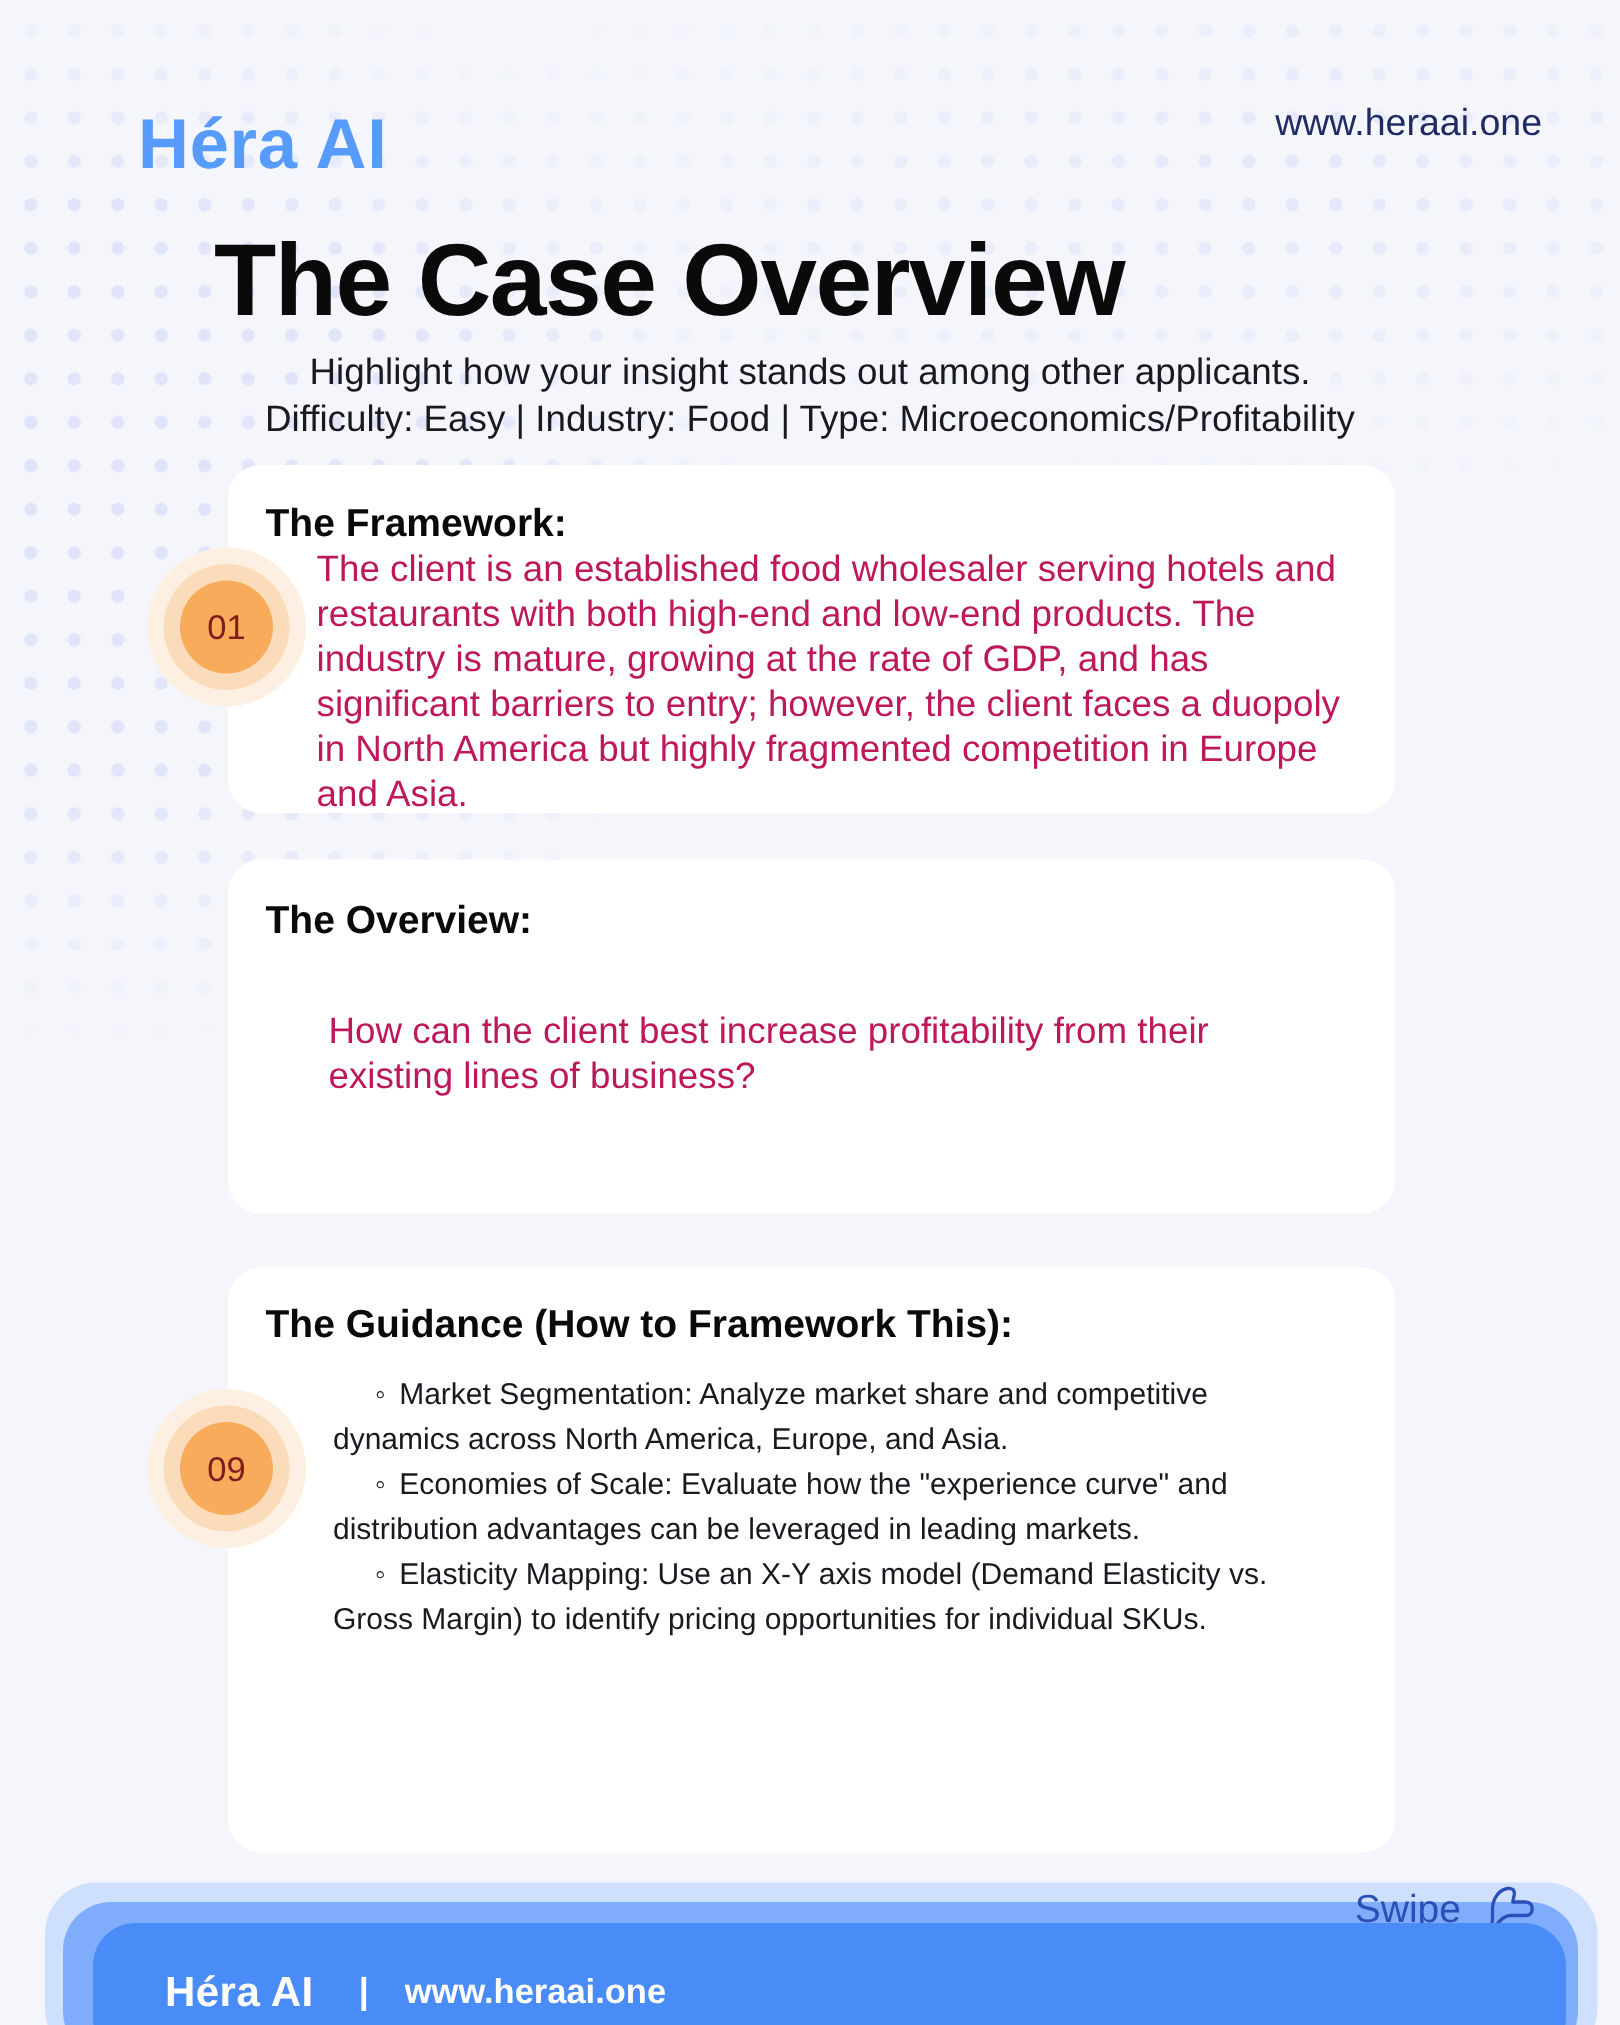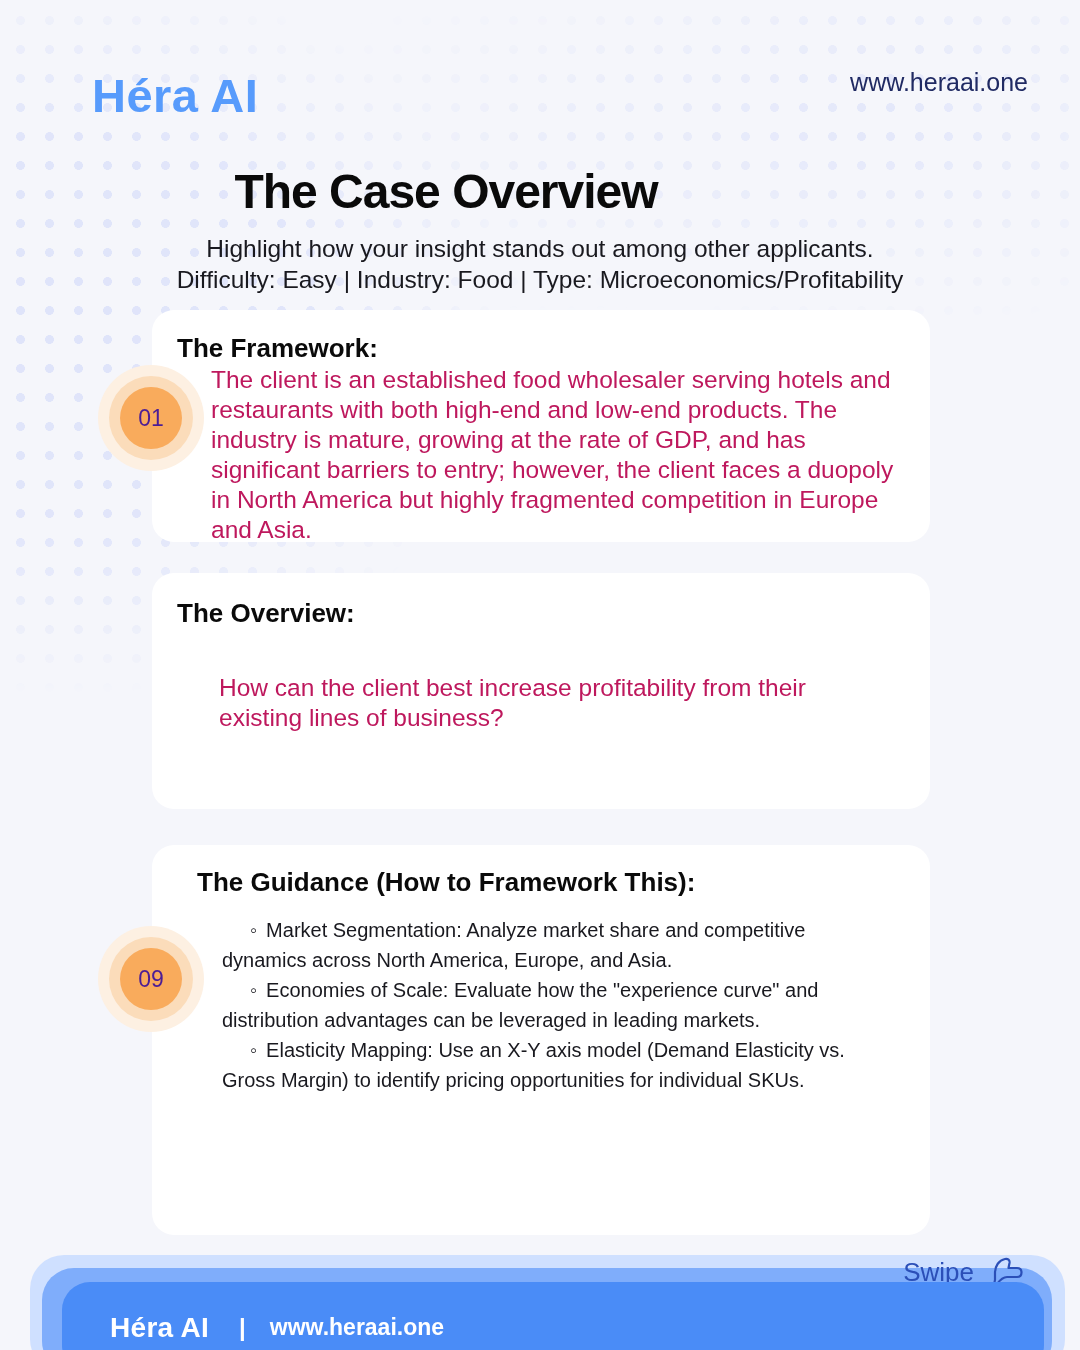--- a/index.html
+++ b/index.html
@@ -53,25 +53,24 @@
     right: 52px; top: 68px;
     font-size: 25px;
     color: #202a63;
   }
 
   .page-title {
     position: absolute;
     left: 0; top: 148px;
     width: 892px;
     text-align: center;
-    font-size: 48px;
+    font-size: 68px;
     font-weight: bold;
     color: #0a0a0a;
     letter-spacing: -1px;
-    margin-top: 16px;
   }
 
   .subtitle {
     position: absolute;
     left: 0; top: 233px;
     width: 1080px;
     text-align: center;
     font-size: 24.5px;
     line-height: 31px;
     color: #19191f;
@@ -90,21 +89,21 @@
   .card-3 { top: 845px; height: 390px; }
 
   .card-heading {
     position: absolute;
     font-size: 26px;
     font-weight: bold;
     color: #0a0a0a;
   }
   .card-1 .card-heading { left: 25px; top: 23px; }
   .card-2 .card-heading { left: 25px; top: 25px; }
-  .card-3 .card-heading { left: 25px; top: 22px; margin-left: 20px; }
+  .card-3 .card-heading { left: 25px; top: 22px; }
 
   .card-body {
     position: absolute;
     font-size: 24.5px;
     line-height: 30px;
     color: #be185d;
   }
   .card-1 .card-body { left: 59px; top: 55px; width: 700px; }
   .card-2 .card-body { left: 67px; top: 100px; width: 640px; }
 
@@ -142,21 +141,21 @@
     justify-content: center;
   }
   .badge .ring-core {
     width: 62px; height: 62px;
     border-radius: 50%;
     background: #f9ab5c;
     display: flex;
     align-items: center;
     justify-content: center;
     font-size: 23px;
-    color: #4c1d95;
+    color: #7f1d1d;
   }
   .badge-1 { left: 98px; top: 365px; }
   .badge-2 { left: 878px; top: 655px; }
   .badge-3 { left: 98px; top: 926px; }
 
   
   .footer-outer {
     position: absolute;
     left: 30px; top: 1255px;
     width: 1035px; height: 118px;

